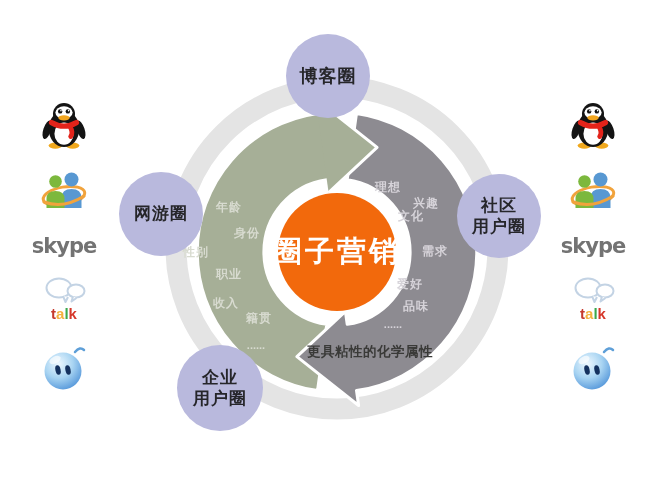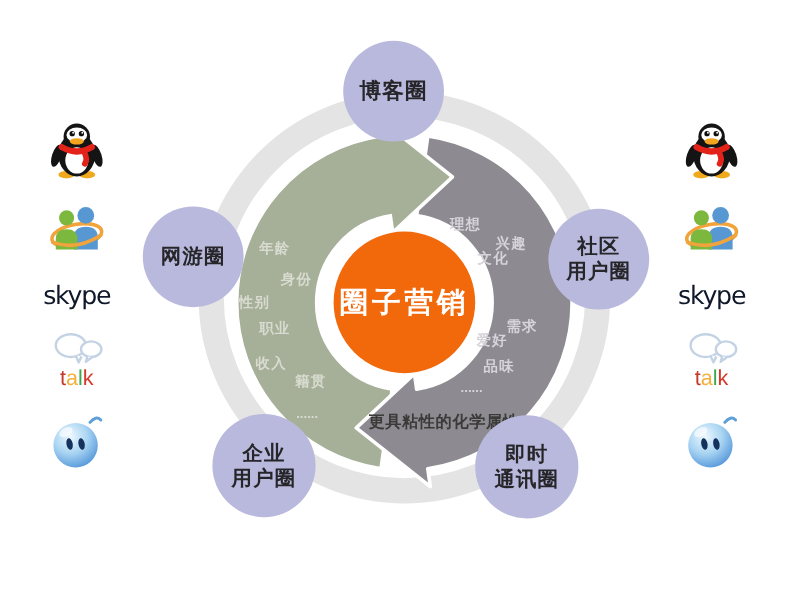--- a/index.html
+++ b/index.html
@@ -11,42 +11,42 @@
   .diagram-svg{position:absolute;left:0;top:0;}
 
   .sat{
     position:absolute;border-radius:50%;background:#b9b9dd;
     display:flex;align-items:center;justify-content:center;text-align:center;
     color:#26262a;font-weight:700;font-size:17px;line-height:1.25;
     white-space:pre-line;letter-spacing:1px;
   }
   .center-label{
     position:absolute;left:337px;top:252px;transform:translate(-50%,-50%);
-    color:#ffffff;font-size:24px;font-weight:700;letter-spacing:3px;white-space:nowrap;
+    color:#ffffff;font-size:29px;font-weight:700;letter-spacing:3px;white-space:nowrap;
   }
   .caption{
     position:absolute;transform:translate(-50%,-50%);
     font-size:13.5px;font-weight:700;color:#3a3a38;letter-spacing:0.5px;white-space:nowrap;
   }
   .lbl{
     position:absolute;transform:translate(-50%,-50%);
     font-size:12px;font-weight:700;letter-spacing:1px;white-space:nowrap;margin-top:16px;
   }
   .lbl.on-green{color:#d8dbd0;}
   .lbl.on-gray{color:#d6d3d9;}
   .lbl.dots{font-size:11px;letter-spacing:0;}
 
   .icon-col{position:absolute;top:0;width:48px;height:500px;}
   .icon{position:absolute;left:50%;transform:translateX(-50%);}
   .skype-logo{
-    font-size:21px;font-weight:400;color:#0f172a;letter-spacing:-1px;line-height:26px;
+    font-size:21px;font-weight:700;color:#737373;letter-spacing:-1px;line-height:26px;
     font-family:"DejaVu Sans","Liberation Sans",sans-serif;
   }
   .gtalk{width:48px;text-align:center;}
-  .talk-word{font-size:18px;font-weight:400;line-height:16px;margin-top:-2px;letter-spacing:0;}
+  .talk-word{font-size:15px;font-weight:700;line-height:16px;margin-top:-2px;letter-spacing:0;}
   .talk-word .c1{color:#c5392c;}
   .talk-word .c2{color:#f4b13d;}
   .talk-word .c3{color:#3ba84c;}
   .talk-word .c4{color:#d6382b;}
 
   .watermark{
     position:absolute;right:8px;top:464px;display:flex;align-items:center;gap:3px;
     color:#ffffff;font-weight:700;font-size:17px;letter-spacing:1px;
     text-shadow:0 0 1px #c4c4c4,0 1px 2px #dcdcdc;white-space:nowrap;
   }
@@ -66,42 +66,40 @@
     <path d="M315.4,98.5 L377.1,147.4 L328.6,192.6" fill="#a6af97" stroke="#ffffff" stroke-width="3" stroke-linejoin="round"></path>
 
     <circle cx="337" cy="252" r="59" fill="#f2690c"></circle>
   </svg>
 
   <div class="center-label">圈子营销</div>
   <div class="caption" style="left:370px;top:352px">更具粘性的化学属性</div>
 
   <div class="lbl on-green" style="left:229px;top:191px">年龄</div>
   <div class="lbl on-green" style="left:247px;top:217px">身份</div>
-  <div class="lbl on-green" style="left:212px;top:236px">性别</div>
+  <div class="lbl on-green" style="left:196px;top:236px">性别</div>
   <div class="lbl on-green" style="left:229px;top:258px">职业</div>
   <div class="lbl on-green" style="left:226px;top:287px">收入</div>
   <div class="lbl on-green" style="left:259px;top:302px">籍贯</div>
   <div class="lbl on-green dots" style="left:256px;top:329px">......</div>
 
   <div class="lbl on-gray" style="left:388px;top:171px">理想</div>
   <div class="lbl on-gray" style="left:426px;top:187px">兴趣</div>
   <div class="lbl on-gray" style="left:411px;top:200px">文化</div>
-  <div class="lbl on-gray" style="left:435px;top:256px">需求</div>
+  <div class="lbl on-gray" style="left:435px;top:235px">需求</div>
   <div class="lbl on-gray" style="left:410px;top:268px">爱好</div>
   <div class="lbl on-gray" style="left:416px;top:290px">品味</div>
   <div class="lbl on-gray dots" style="left:393px;top:308px">......</div>
 
   <div class="sat" style="left:286px;top:34px;width:84px;height:84px;font-size:18px">博客圈</div>
   <div class="sat" style="left:119px;top:172px;width:84px;height:84px">网游圈</div>
   <div class="sat" style="left:457px;top:174px;width:84px;height:84px">社区
 用户圈</div>
   <div class="sat" style="left:177px;top:345px;width:86px;height:86px">企业
 用户圈</div>
-  <div class="sat" style="left:396px;top:346px;width:86px;height:86px">即时
-通讯圈</div>
 
   <div class="icon-col" style="left:40px">
     <div class="icon" style="top:101px">
       <svg width="46" height="48" viewBox="0 0 48 50">
         <ellipse cx="15" cy="46.5" rx="7" ry="3.2" fill="#f0a81d"></ellipse>
         <ellipse cx="33" cy="46.5" rx="7" ry="3.2" fill="#f0a81d"></ellipse>
         <ellipse cx="6.5" cy="30" rx="4" ry="10" fill="#141414" transform="rotate(18 6.5 30)"></ellipse>
         <ellipse cx="41.5" cy="30" rx="4" ry="10" fill="#141414" transform="rotate(-18 41.5 30)"></ellipse>
         <ellipse cx="24" cy="29" rx="16" ry="19" fill="#141414"></ellipse>
         <circle cx="24" cy="13.5" r="11.5" fill="#141414"></circle>

